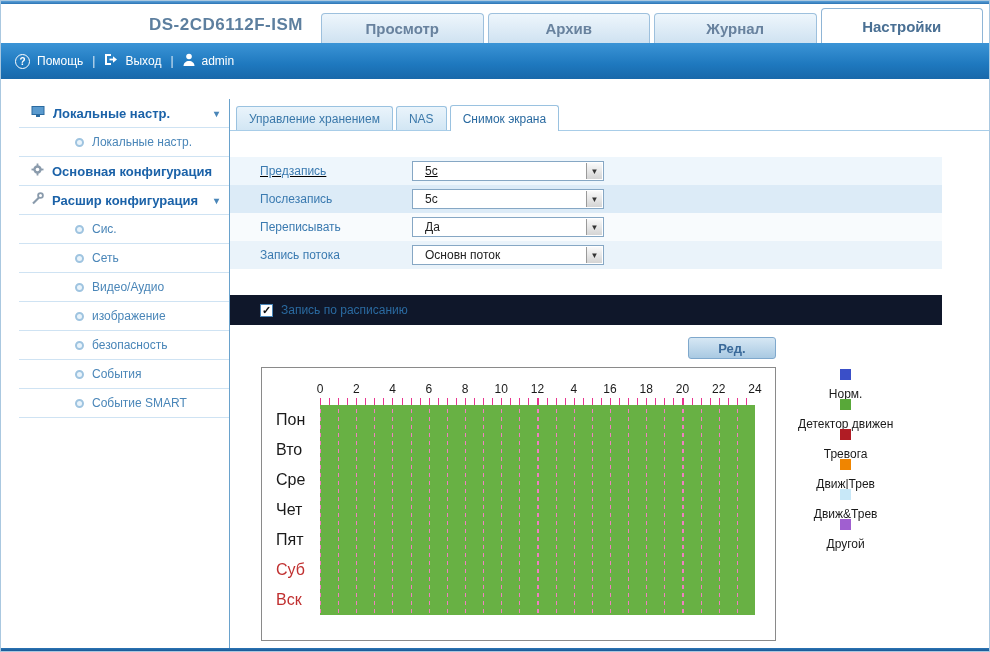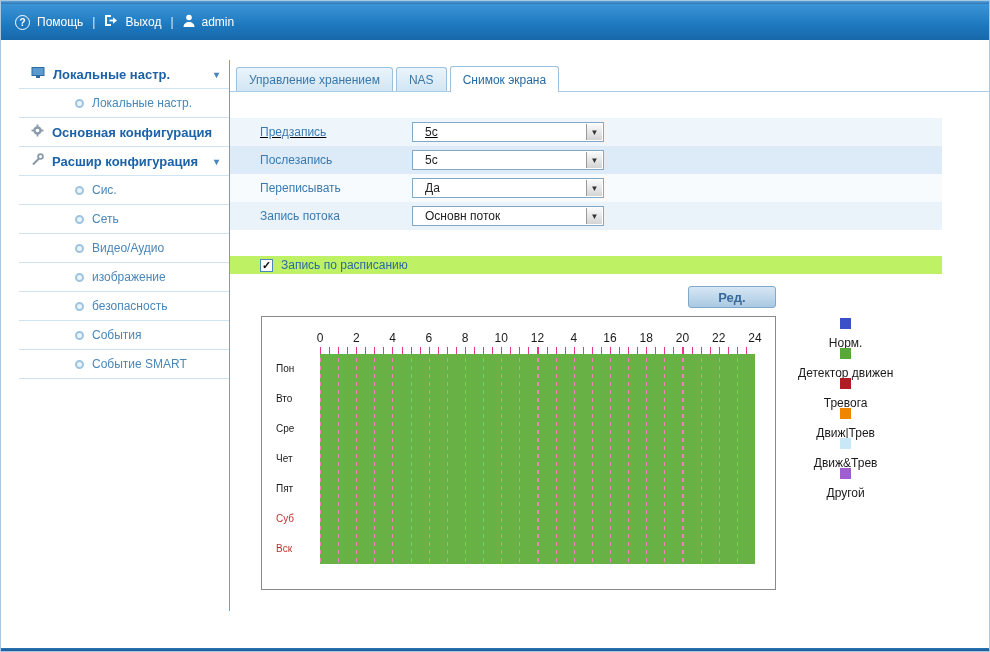--- a/index.html
+++ b/index.html
@@ -49,54 +49,63 @@
   .form-row:nth-child(2) { background:#dcebf7; }
   .form-row:nth-child(3) { background:#f8fbfd; }
   .form-row:nth-child(4) { background:#eaf3fa; }
   .form-label { width:152px; color:#3a7ab0; font-size:12px; }
   .select { width:192px; height:20px; background:#fff; border:1px solid #86a7c4; position:relative;
             display:flex; align-items:center; font-size:12px; color:#222; padding-left:12px; cursor:pointer; }
   .arrow-btn { position:absolute; right:1px; top:1px; bottom:1px; width:16px; border-left:1px solid #9a9a9a;
                background:linear-gradient(#fafafa,#d4d4d4); display:flex; align-items:center; justify-content:center;
                font-size:8px; color:#333; cursor:pointer; }
 
-  .check-band { margin-top:26px; width:712px; height:18px; background:#bef264; display:flex; align-items:center;
+  .check-band { margin-top:26px; width:712px; height:30px; background:#0f172a; display:flex; align-items:center;
                 padding-left:30px; gap:8px; }
   .checkbox { width:13px; height:13px; background:#fff; border:1px solid #4a86b8; display:flex; align-items:center;
               justify-content:center; font-size:11px; font-weight:bold; color:#101010; cursor:pointer; }
   .checkbox.checked::after { content:"✓"; }
   .check-label { color:#2a6aa0; font-size:12px; }
 
   .edit-row { margin-top:12px; width:712px; padding-left:458px; }
   .edit-btn { width:88px; height:22px; background:linear-gradient(#d6e7f4,#a9c9e2); border:1px solid #7fa8cc;
               border-radius:3px; color:#3a6a9a; font-weight:bold; font-size:13px; cursor:pointer;
               font-family:"Liberation Sans", sans-serif; }
 
   .sched-area { margin-top:8px; margin-left:31px; display:flex; }
   .sched-box { width:515px; height:274px; border:1px solid #8a8a8a; background:#fff; padding-top:12px; flex:none; }
   .sched-inner { display:grid; grid-template-columns:58px 435px; }
   .hours { position:relative; height:18px; font-size:12px; color:#1a1a1a; }
   .hours span { position:absolute; bottom:2px; transform:translateX(-50%); }
   .ticks { height:7px; }
   .day-col {}
-  .day-label { height:30px; line-height:30px; font-size:10px; color:#1a1a1a; padding-left:14px; }
+  .day-label { height:30px; line-height:30px; font-size:16px; color:#1a1a1a; padding-left:14px; }
   .day-label.weekend { color:#c03030; }
   .sched-grid { width:435px; height:210px; }
 
   .legend { margin-left:22px; padding-top:2px; }
   .legend-item { display:flex; align-items:center; gap:7px; height:30px;flex-direction:column; }
   .sw { width:11px; height:11px; flex:none; }
   .legend-label { font-size:12px; color:#1a1a1a; white-space:nowrap; }
 </style>
 </head>
 <body>
 
 <div class="page">
   <div class="top-strip"></div>
 
+  <div class="hdr">
+    <div class="hdr-title">DS-2CD6112F-ISM</div>
+    <div class="hdr-tabs">
+      <div class="tab">Просмотр</div>
+      <div class="tab">Архив</div>
+      <div class="tab">Журнал</div>
+      <div class="tab active">Настройки</div>
+    </div>
+  </div>
 
   <div class="toolbar">
     <span class="help-circ">?</span>
     <span class="tb-link">Помощь</span>
     <span class="sep">|</span>
     <span><svg width="14" height="13" viewBox="0 0 14 13">
           <path d="M1 1h6v2H3v7h4v2H1z" fill="#fff"></path>
           <rect x="5.5" y="5.6" width="4" height="1.8" fill="#fff"></rect>
           <path d="M9 3.2l4 3.3-4 3.3z" fill="#fff"></path>
         </svg></span>

